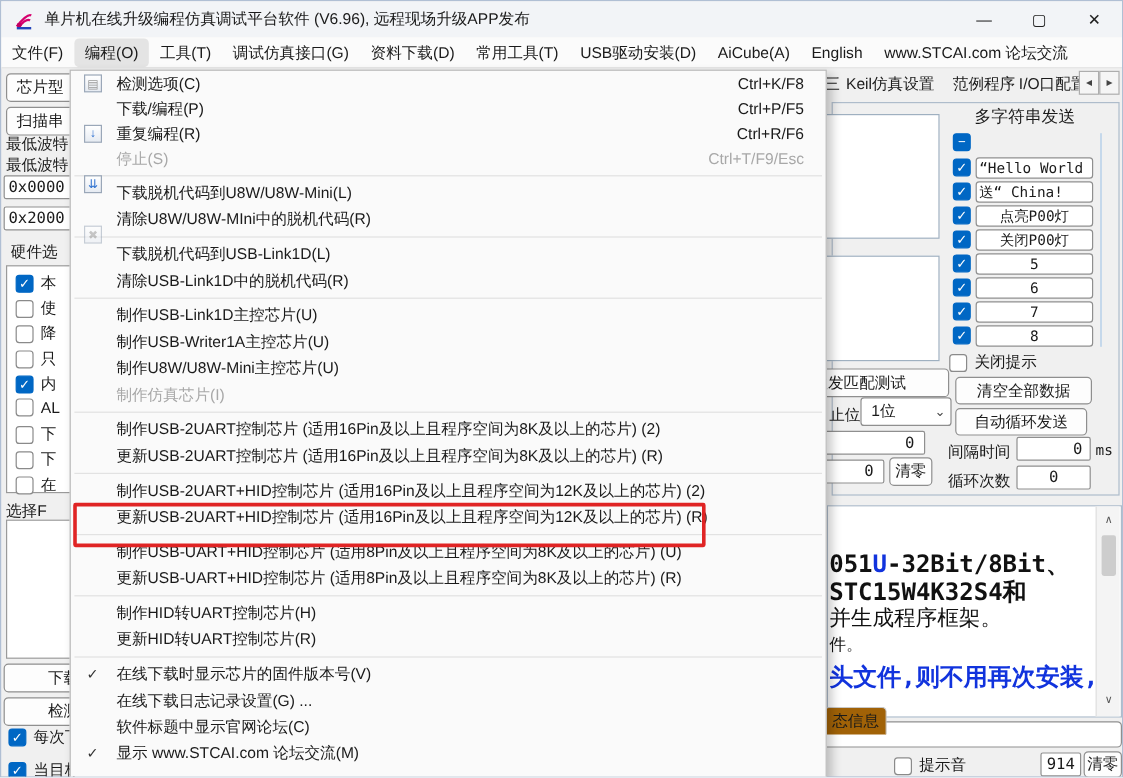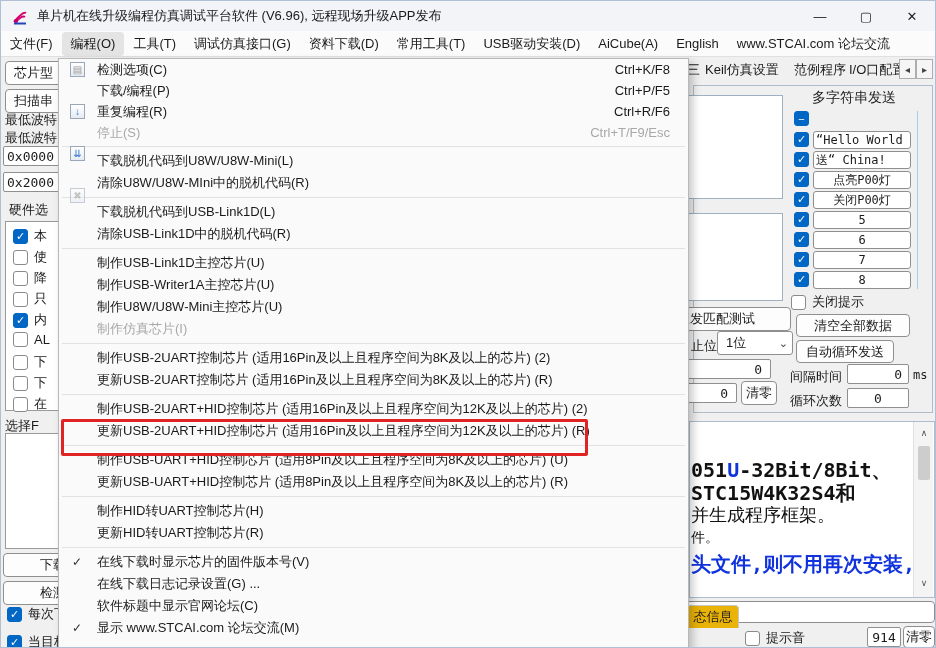--- a/index.html
+++ b/index.html
@@ -63,21 +63,21 @@
   .infobox { position:absolute; left:688px; top:420px; width:246px; height:177px; background:#fff; border:1px solid #aebccb; overflow:hidden; }
   .iline { position:absolute; font-family:"DejaVu Sans Mono",monospace; font-weight:bold; font-size:20px; white-space:nowrap; color:#111; }
   .iline .blue { color:#1133dd; }
   .iline.blueline { color:#1133dd; }
   .vscroll { position:absolute; left:912px; top:421px; width:20px; height:175px; background:#f4f4f4; border-left:1px solid #e0e0e0; }
   .varrow { position:absolute; left:0; width:20px; height:18px; display:flex; align-items:center; justify-content:center; font-size:9px; color:#555; }
   .vthumb { position:absolute; left:4px; top:24px; width:12px; height:34px; background:#cdcdcd; border-radius:2px; }
 
   
   .bbar-input { position:absolute; left:620px; top:600px; width:314px; height:22px; background:#fff; border:1px solid #8f8f8f; border-radius:4px; }
-  .bbar-tab { position:absolute; left:686px; top:604px; width:52px; height:23px; background:#eab308; border:1px solid #c8c8c8; border-bottom:none; border-radius:4px 4px 0 0; display:flex; align-items:center; justify-content:center; font-size:13px; }
+  .bbar-tab { position:absolute; left:686px; top:588px; width:52px; height:23px; background:#a16207; border:1px solid #c8c8c8; border-bottom:none; border-radius:4px 4px 0 0; display:flex; align-items:center; justify-content:center; font-size:13px; }
 </style>
 </head>
 <body>
 
 <div id="app">
 
   <div class="titlebar">
     <svg class="app-icon" viewBox="0 0 18 18">
       <path d="M3 15 q9 -11 12 -9" fill="none" stroke="#d6006e" stroke-width="2"></path>
       <path d="M5 15 q6 -7 9 -5" fill="none" stroke="#d6006e" stroke-width="2"></path>
@@ -201,21 +201,21 @@
   <div class="msrow-field" style="top:230px">6</div>
   <span class="cb checked mscb" style="top:251px">✓</span>
   <div class="msrow-field" style="top:250px">7</div>
   <span class="cb checked mscb" style="top:271px">✓</span>
   <div class="msrow-field" style="top:270px">8</div>
   <div class="cbrow" style="left:790px;top:292px">
       <span class="cb"></span>
       <span>关闭提示</span>
     </div>
   <div class="btn" style="left:795px;top:313px;width:114px;height:23px">清空全部数据</div>
-  <div class="btn" style="left:795px;top:339px;width:98px;height:23px">自动循环发送</div>
+  <div class="btn" style="left:795px;top:339px;width:110px;height:23px">自动循环发送</div>
   <div class="rlabel" style="left:789px;top:367px">间隔时间</div>
   <div class="numfield" style="left:846px;top:363px;width:62px;height:20px;justify-content:flex-end;padding-right:6px">0</div>
   <div class="rlabel" style="left:912px;top:367px;font-family:'DejaVu Sans Mono',monospace;font-size:12px">ms</div>
   <div class="rlabel" style="left:789px;top:391px">循环次数</div>
   <div class="numfield" style="left:846px;top:387px;width:62px;height:20px;justify-content:center">0</div>
 
   <div class="infobox"></div>
   <div class="iline" style="left:690px;top:456px"><span>051</span><span class="blue">U</span><span>-32Bit/8Bit、</span></div>
   <div class="iline" style="left:690px;top:479px">STC15W4K32S4和</div>
   <div class="iline" style="left:690px;top:502px;font-family:'Liberation Sans',sans-serif;font-weight:normal;font-size:18px">并生成程序框架。</div>

